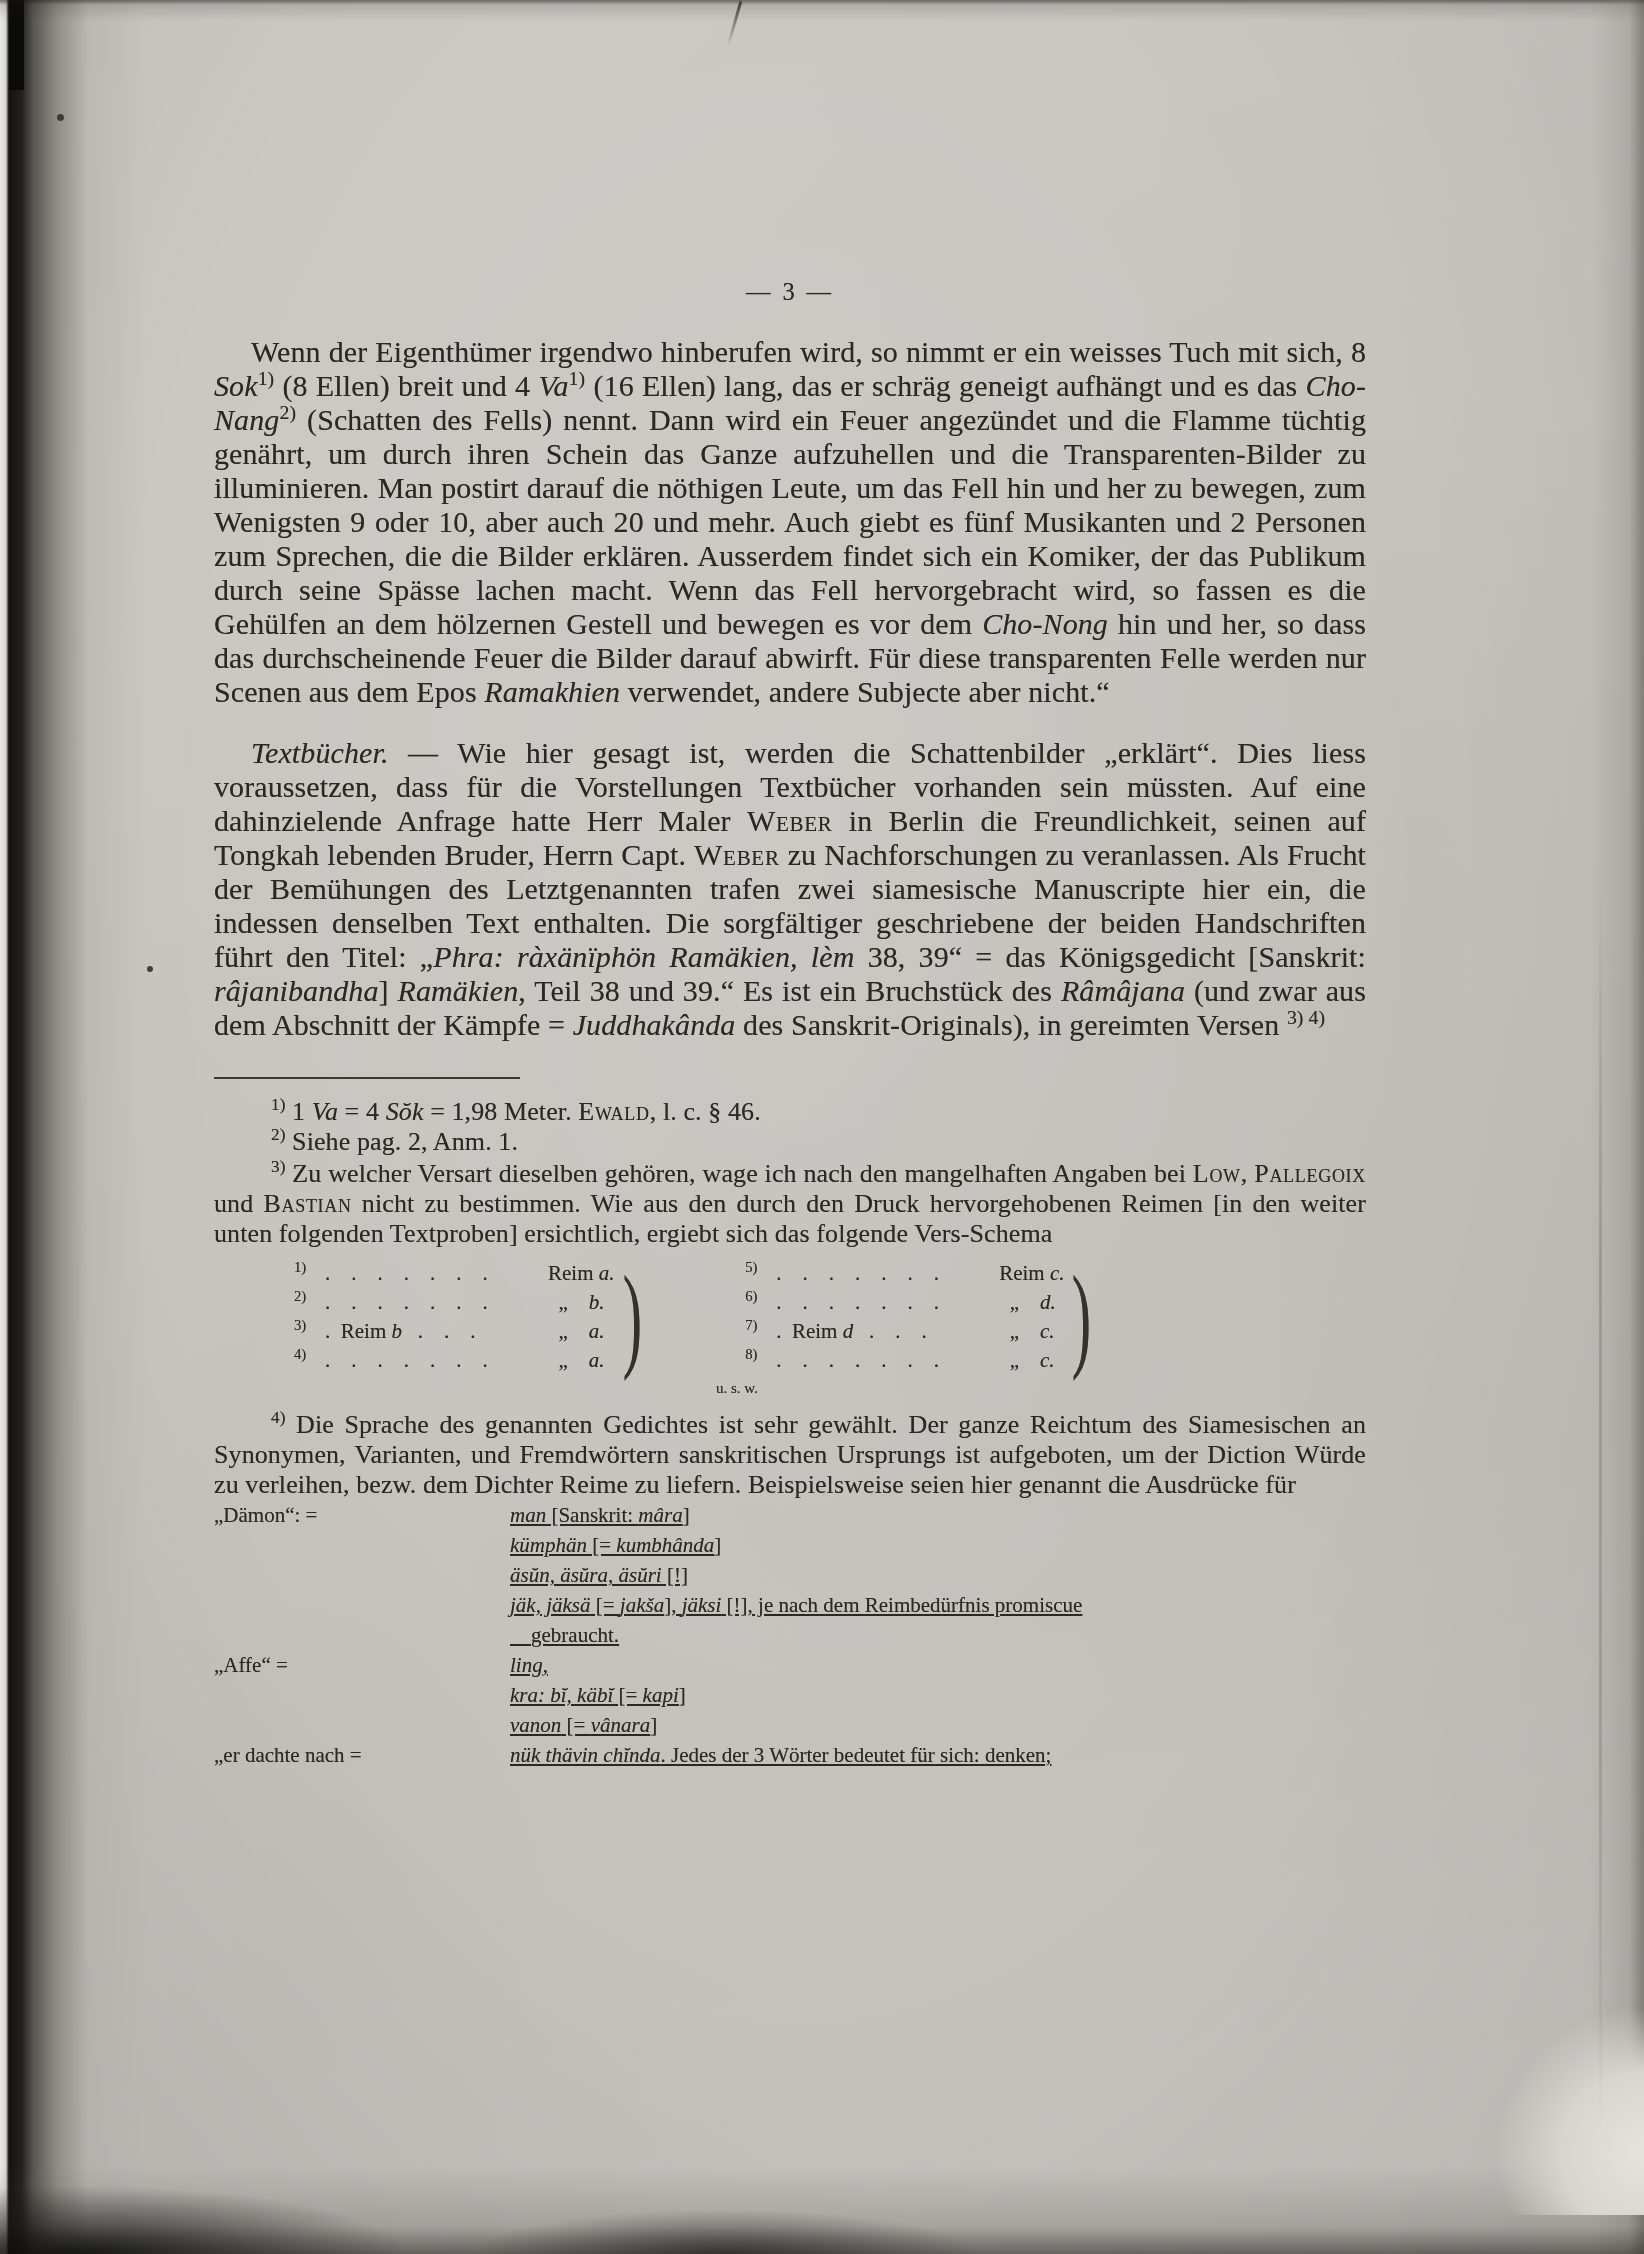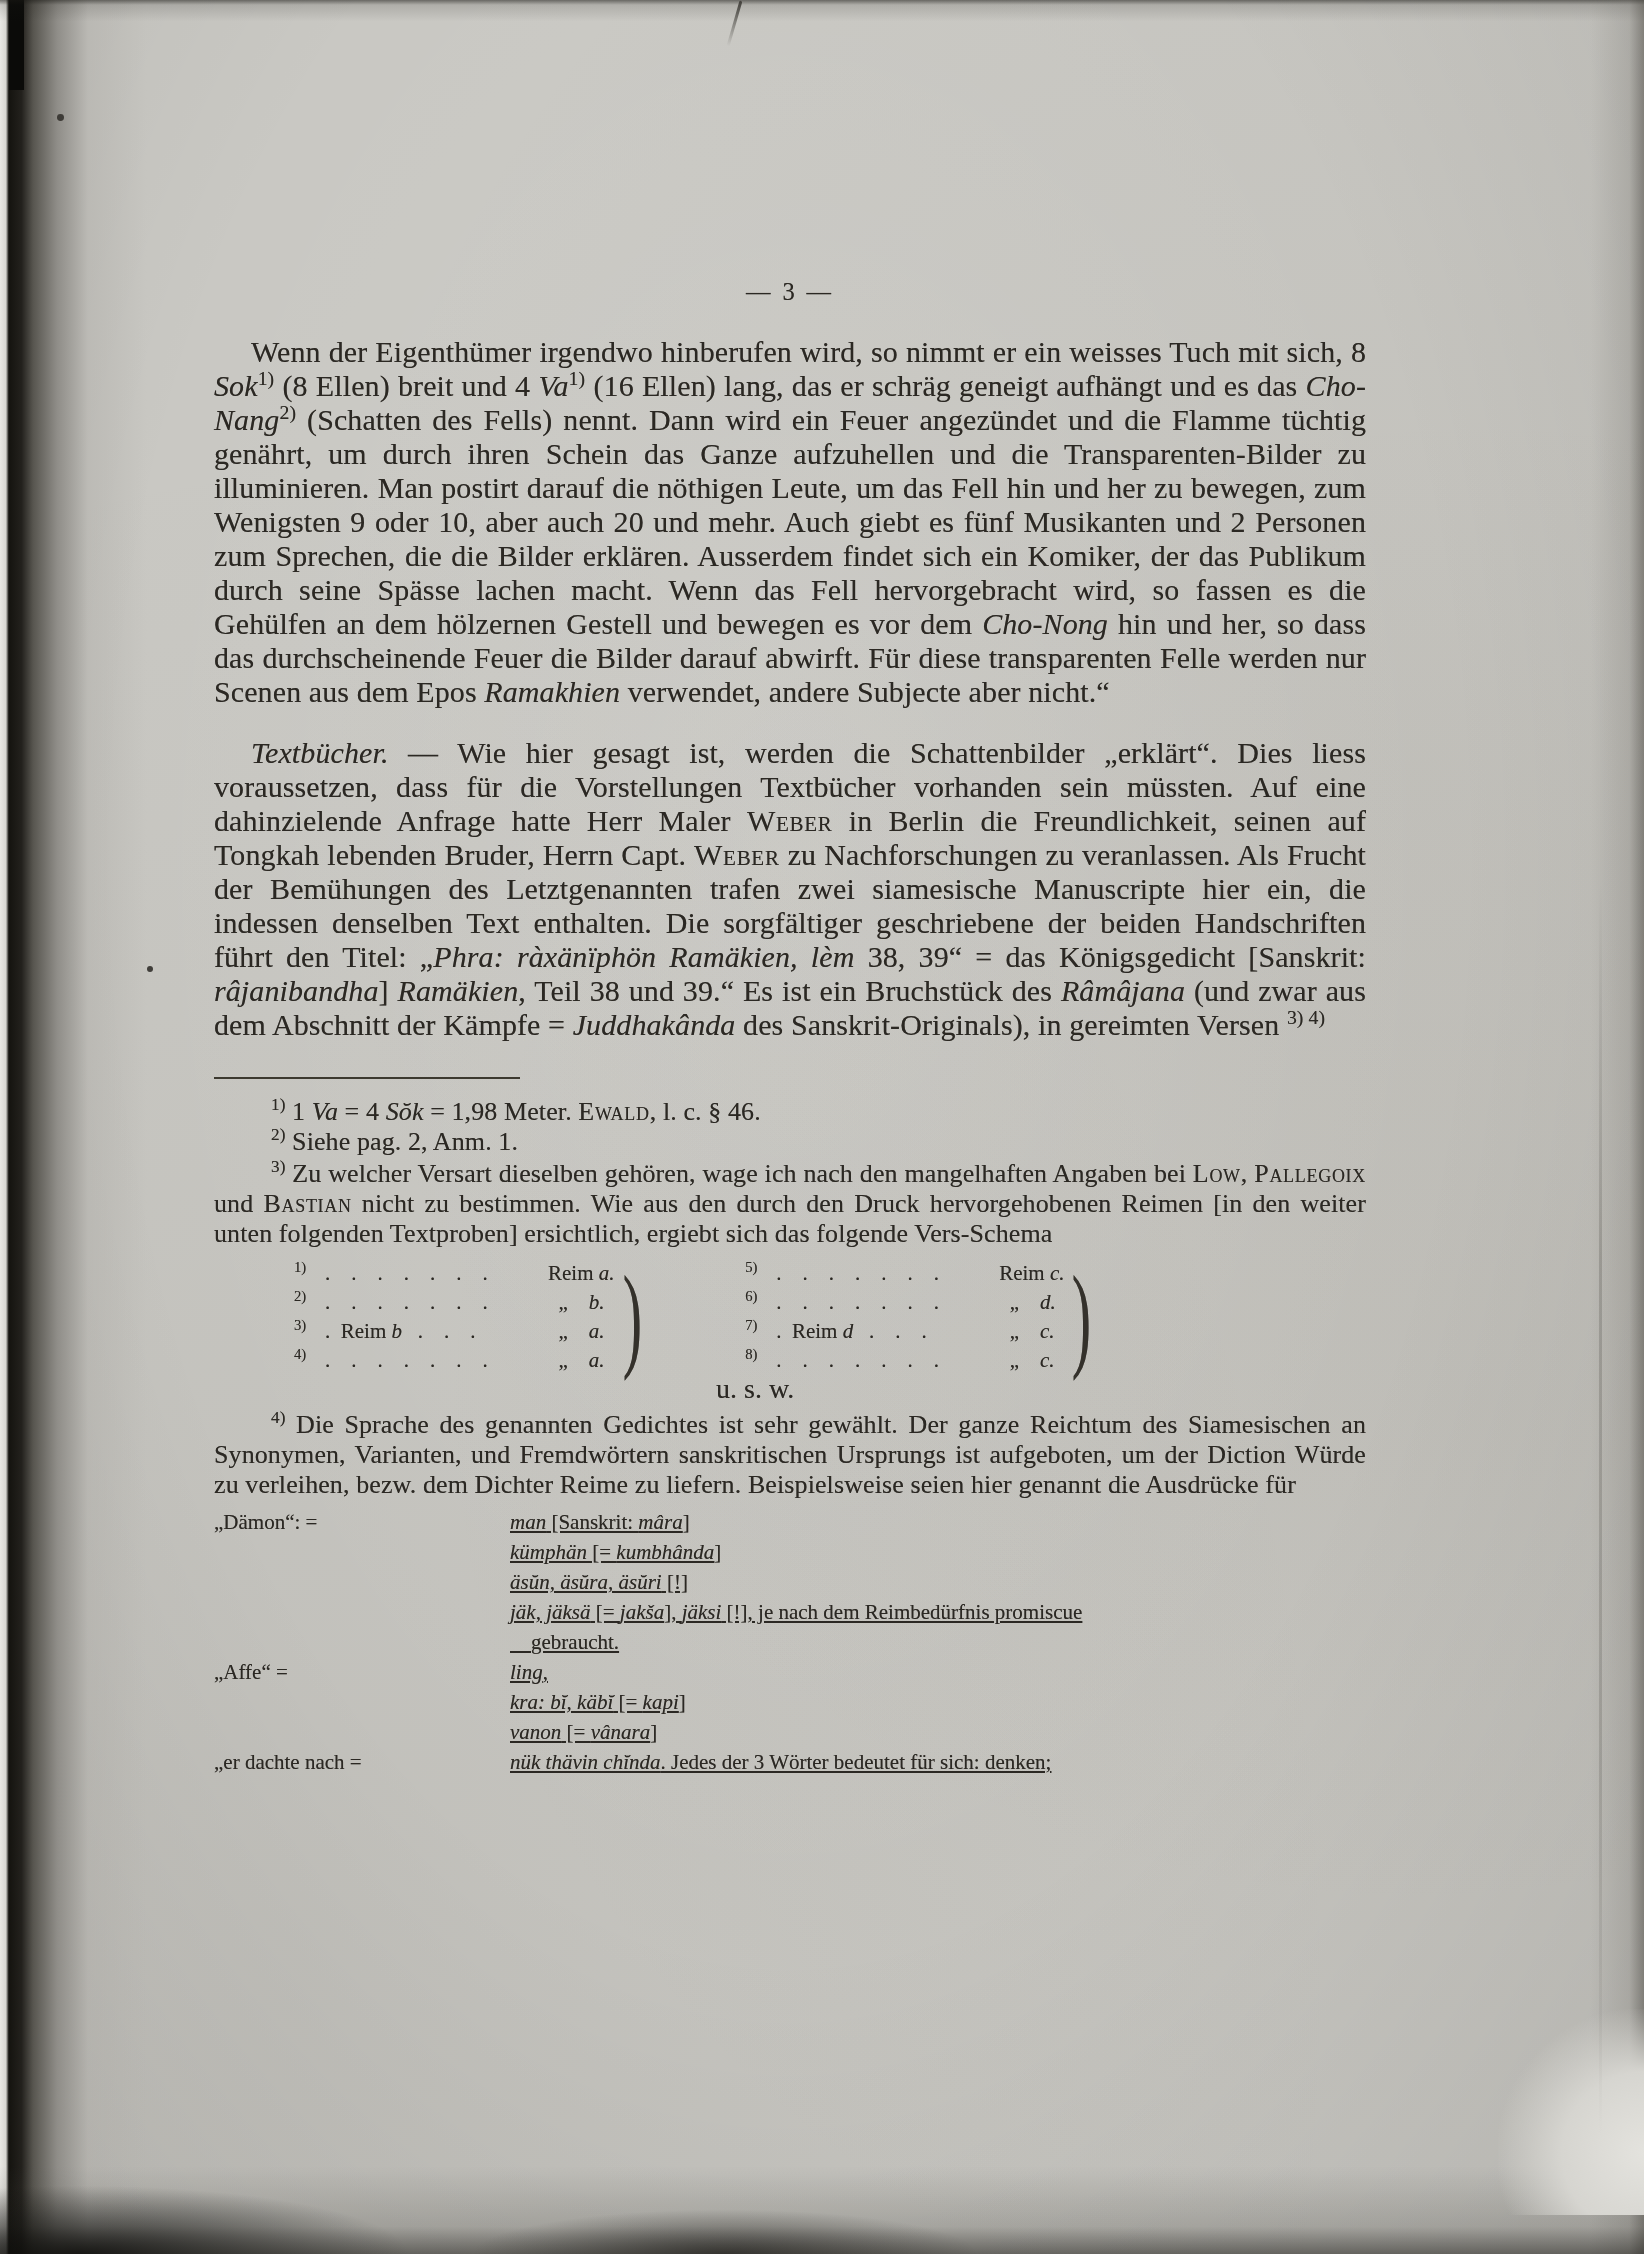--- a/index.html
+++ b/index.html
@@ -54,23 +54,23 @@
   .fn-4{margin-top:7.8px;}
 
   .schema{margin-top:9.8px;font-size:21px;width:902px;}
   .schema-cols{display:flex;gap:94px;padding-left:80px;align-items:center;}
   .schema-group{display:flex;align-items:center;}
   .schema-row{display:flex;line-height:29px;white-space:pre;}
   .sr-num{display:inline-block;width:31px;font-size:14.7px;position:relative;top:-5.9px;}
   .sr-mid{display:inline-block;width:223px;white-space:pre;}
   .sr-tail{display:inline-block;white-space:pre;}
   .brace{font-size:116px;line-height:116px;font-weight:400;transform:scaleX(0.5);margin-left:-2px;color:#34312b;}
-  .usw{margin-top:0px;margin-left:502px;font-size:28px;line-height:27.4px;}
+  .usw{margin-top:0px;margin-left:502px;font-size:15px;line-height:27.4px;}
 
-  .vocab{margin-top:7px;font-size:21px;line-height:30px;}
+  .vocab{margin-top:0;font-size:21px;line-height:30px;}
   .vocab-row{display:grid;grid-template-columns:296px 1fr;align-items:start;}
   .vocab-label{white-space:pre;}
   .vocab-line{white-space:pre-wrap;text-decoration:underline;}
 
   .run-i{font-style:italic;}
   .run-sc{font-variant:small-caps;letter-spacing:0.7px;}
   .run-sup{vertical-align:super;font-size:66%;line-height:0;}
 </style>
 </head>
 <body>

